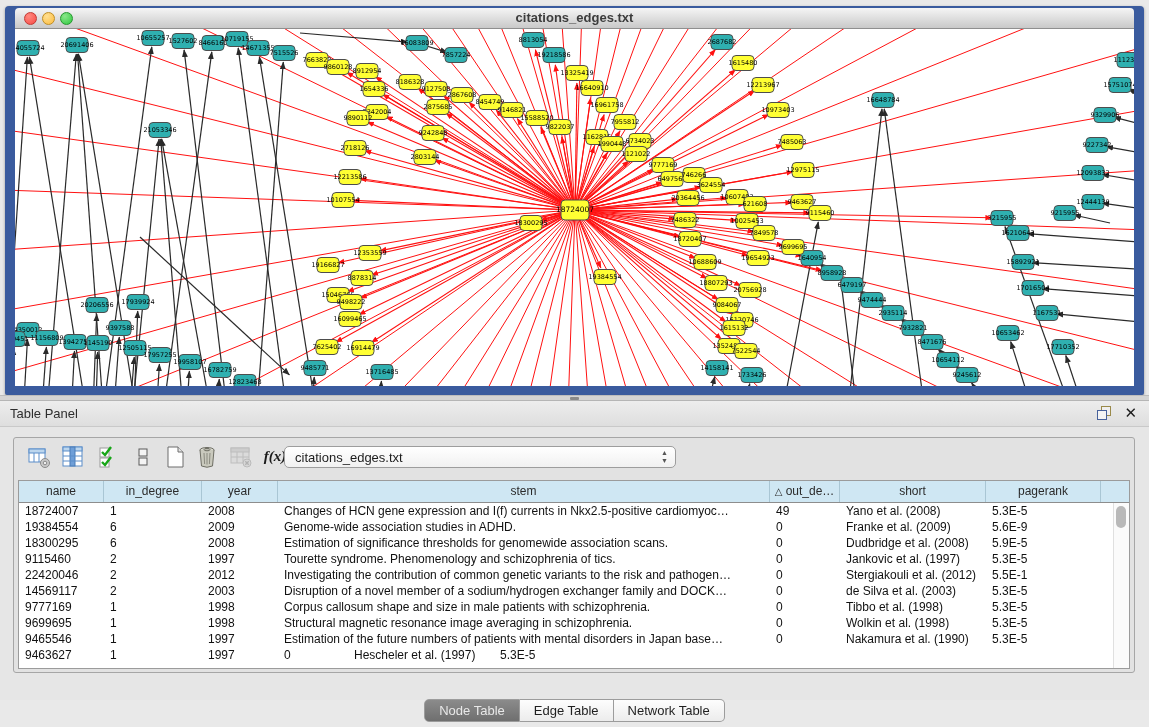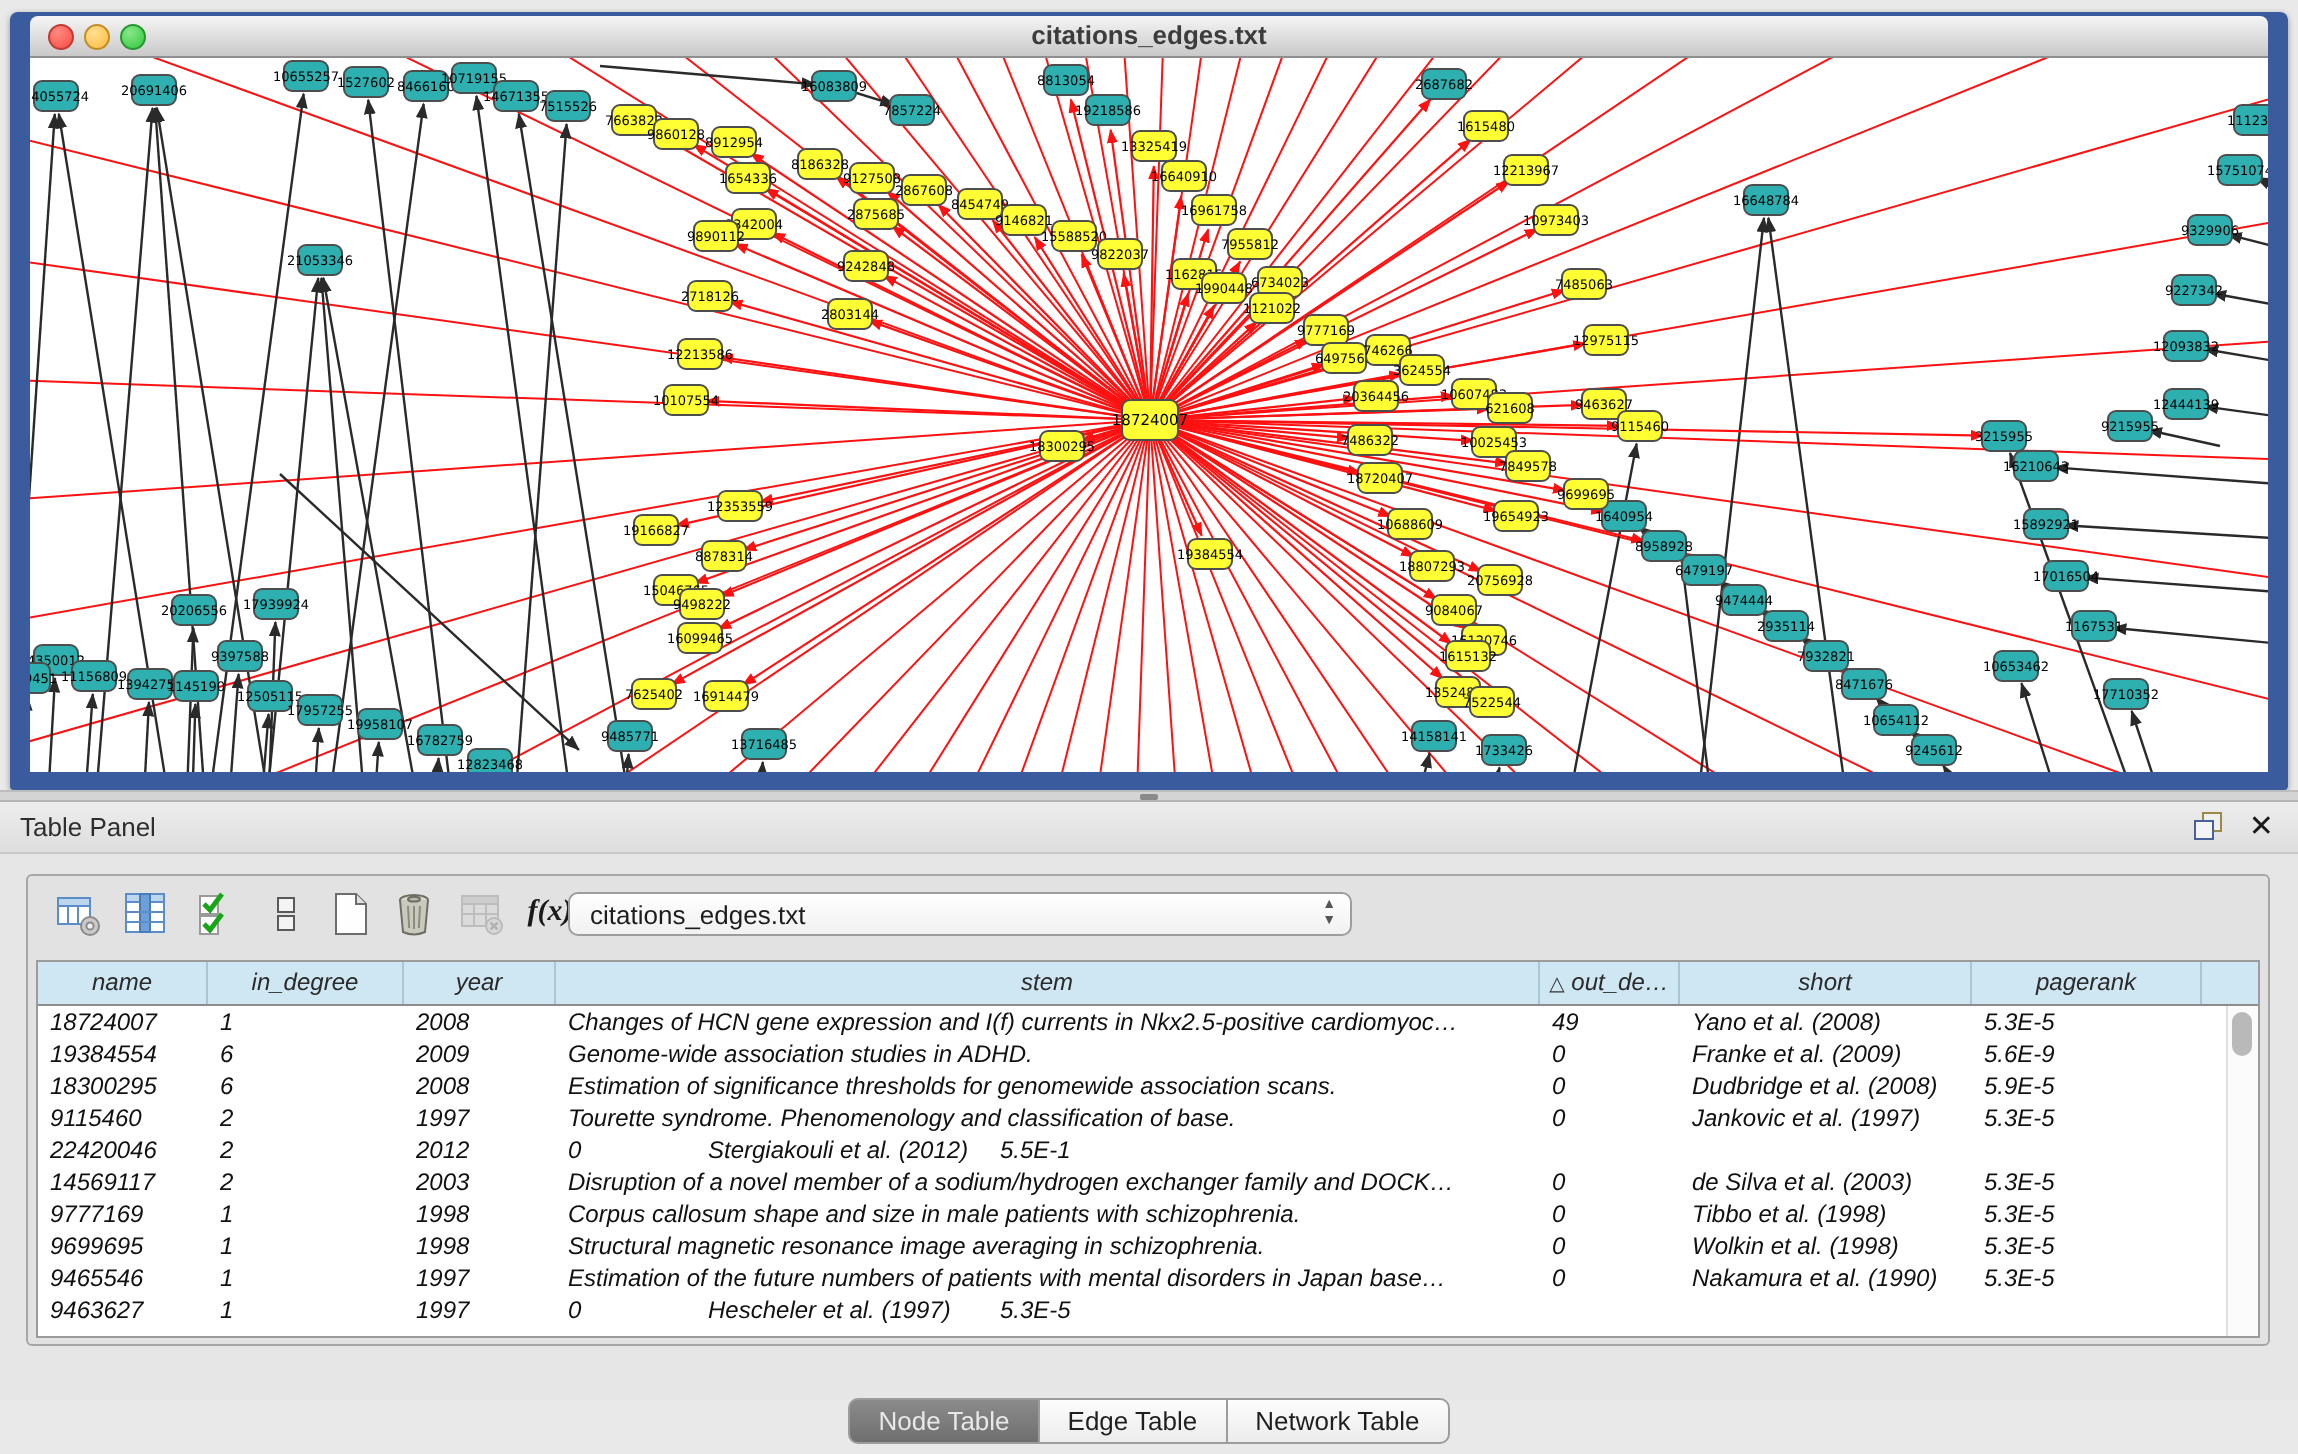--- a/index.html
+++ b/index.html
@@ -40,21 +40,21 @@
   .table-container{position:absolute;left:13px;top:10px;width:1122px;height:236px;
                    background:#e2e2e2;border:1px solid #a6a6a6;border-radius:3px;box-sizing:border-box;}
   .toolbar{position:relative;height:40px;}
   .tbtn{position:absolute;top:7px;width:26px;height:26px;text-align:center;cursor:pointer;}
   .combo{position:absolute;left:270px;top:8px;width:392px;height:22px;background:linear-gradient(#ffffff,#f1f1f1);
          border:1px solid #9d9d9d;border-radius:5px;box-sizing:border-box;cursor:pointer;}
   .combo-text{position:absolute;left:10px;top:3px;font-size:13px;color:#1d1d1d;}
   .combo-arrows{position:absolute;right:7px;top:2px;font-size:7px;line-height:8px;color:#555;text-align:center;}
 
   .table-view{position:absolute;left:4px;top:42px;width:1112px;height:189px;background:#ffffff;
-              border:1px solid #9b9b9b;box-sizing:border-box;overflow:hidden;font-style:italic;}
+              border:1px solid #9b9b9b;box-sizing:border-box;overflow:hidden;}
   .thead{display:flex;height:22px;background:#cfe7f3;border-bottom:1px solid #8d8d8d;box-sizing:border-box;}
   .th{font-size:12px;color:#2b2b2b;text-align:center;line-height:21px;border-right:1px solid #a9c6d4;
       box-sizing:border-box;overflow:hidden;white-space:nowrap;flex:0 0 auto;}
   .sortglyph{font-size:10px;color:#333;}
   .tr{display:flex;height:16px;line-height:16px;}
   .td{font-size:12px;color:#111;padding-left:6px;box-sizing:border-box;overflow:hidden;
       white-space:nowrap;flex:0 0 auto;}
   .vscroll{position:absolute;right:0;top:22px;bottom:0;width:15px;background:#fbfbfb;border-left:1px solid #e0e0e0;}
   .vthumb{position:absolute;left:2px;top:3px;width:10px;height:22px;background:#b9b9b9;border-radius:6px;}
 
@@ -891,29 +891,30 @@
                 <div class="td" style="width:76px">2008</div>
                 <div class="td" style="width:492px">Estimation of significance thresholds for genomewide association scans.</div>
                 <div class="td" style="width:70px">0</div>
                 <div class="td" style="width:146px">Dudbridge et al. (2008)</div>
                 <div class="td" style="width:115px">5.9E-5</div>
               </div>
               <div class="tr">
                 <div class="td" style="width:85px">9115460</div>
                 <div class="td" style="width:98px">2</div>
                 <div class="td" style="width:76px">1997</div>
-                <div class="td" style="width:492px">Tourette syndrome. Phenomenology and classification of base.</div>
+                <div class="td" style="width:492px">Tourette syndrome. Phenomenology and schizophrenia of tics.</div>
                 <div class="td" style="width:70px">0</div>
                 <div class="td" style="width:146px">Jankovic et al. (1997)</div>
                 <div class="td" style="width:115px">5.3E-5</div>
               </div>
               <div class="tr">
                 <div class="td" style="width:85px">22420046</div>
                 <div class="td" style="width:98px">2</div>
                 <div class="td" style="width:76px">2012</div>
+                <div class="td" style="width:492px">Investigating the contribution of common genetic variants to the risk and pathogen…</div>
                 <div class="td" style="width:70px">0</div>
                 <div class="td" style="width:146px">Stergiakouli et al. (2012)</div>
                 <div class="td" style="width:115px">5.5E-1</div>
               </div>
               <div class="tr">
                 <div class="td" style="width:85px">14569117</div>
                 <div class="td" style="width:98px">2</div>
                 <div class="td" style="width:76px">2003</div>
                 <div class="td" style="width:492px">Disruption of a novel member of a sodium/hydrogen exchanger family and DOCK…</div>
                 <div class="td" style="width:70px">0</div>

